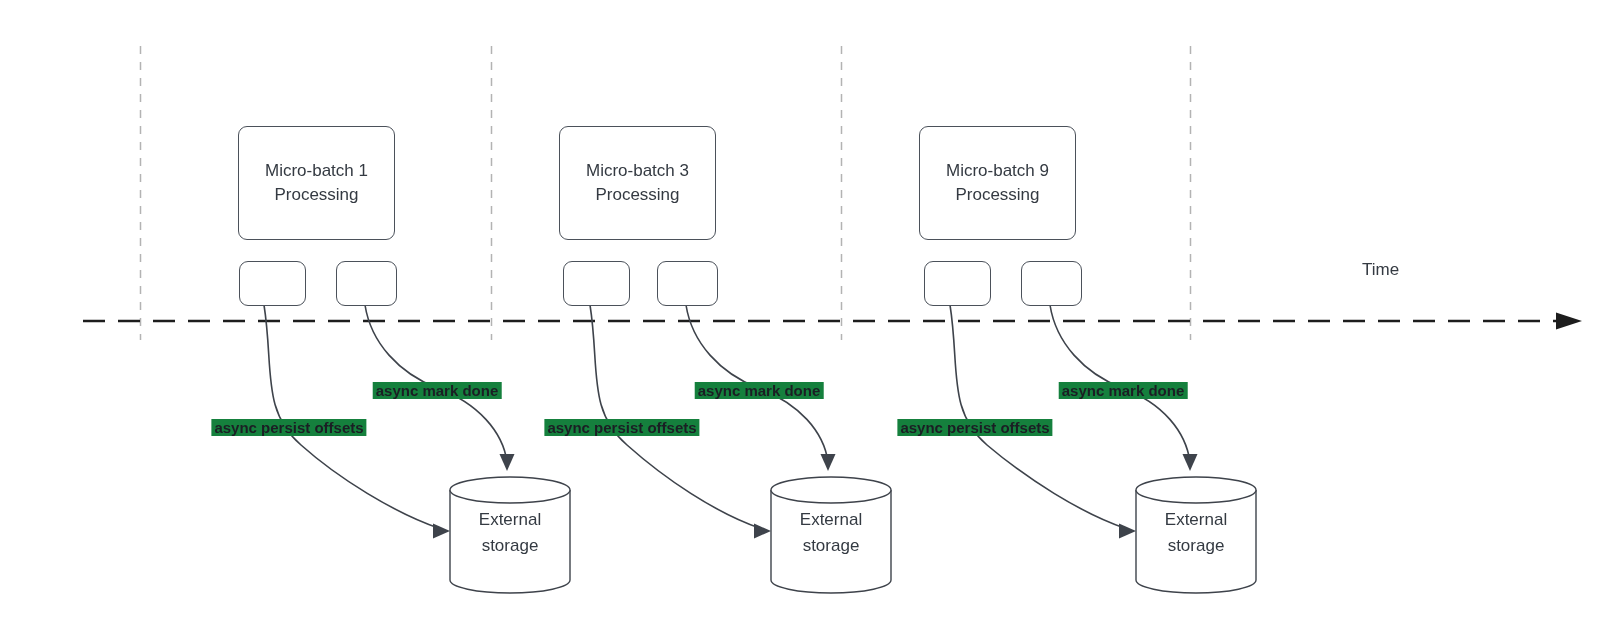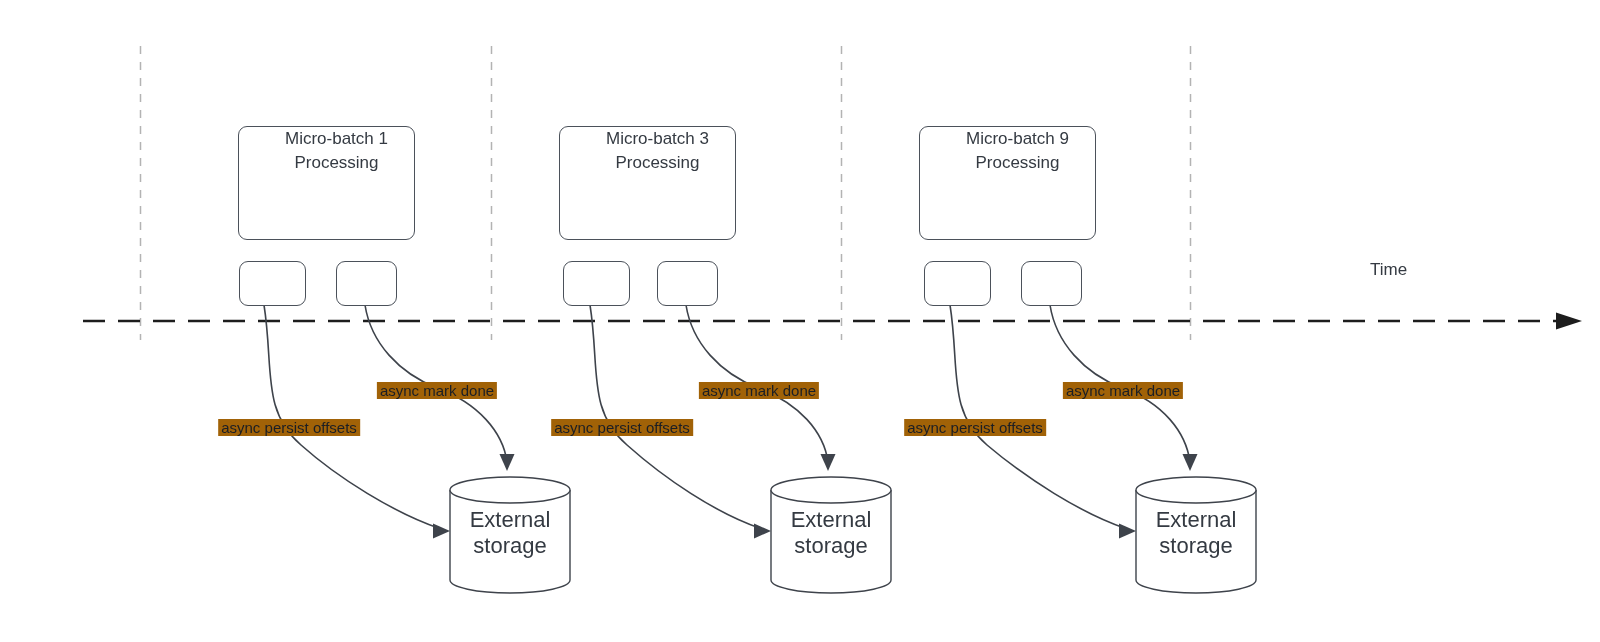--- a/index.html
+++ b/index.html
@@ -21,42 +21,42 @@
   svg.layer{position:absolute;left:0;top:0;width:1600px;height:642px;}
   .guide{stroke:var(--guide-line);stroke-width:1.5;stroke-dasharray:8 8;fill:none;}
   .axis{stroke:var(--timeline-axis);stroke-width:2.4;stroke-dasharray:22 13;fill:none;}
   .axis-head{fill:var(--timeline-axis);stroke:none;}
   .curve{stroke:var(--connector);stroke-width:1.6;fill:none;}
   .curve-head{fill:var(--connector);stroke:none;}
   .cyl{stroke:var(--connector);stroke-width:1.4;fill:#ffffff;}
   .batch-box{
     position:absolute;width:155px;height:112px;
     border:1.5px solid var(--shape-border);border-radius:9px;background:#fff;
-    display:flex;justify-content:center;
-    text-align:center;font-size:17px;line-height:24px;color:var(--shape-text);padding-left:20px;
+    display:flex;align-items:center;justify-content:center;
+    text-align:center;font-size:17px;line-height:24px;color:var(--shape-text);
   }
   .batch-box span{display:block;}
   .task-box{
     position:absolute;height:43px;
     border:1.5px solid var(--shape-border);border-radius:9px;background:#fff;
   }
   .task-left{width:65px;}
   .task-right{width:59px;}
   .arrow-label{
     position:absolute;transform:translateX(-50%);
-    font-weight:normal;font-size:15px;color:var(--label-text);
-    background:#a16207;padding:0 3px;white-space:nowrap;
+    font-weight:bold;font-size:15px;color:var(--label-text);
+    background:#15803d;padding:0 3px;white-space:nowrap;
   }
   .storage-label{
     position:absolute;width:120px;text-align:center;
-    font-size:22px;line-height:26px;color:var(--shape-text);
+    font-size:17px;line-height:26px;color:var(--shape-text);
   }
   .storage-label span{display:block;}
   .time-label{
-    position:absolute;font-size:17px;color:var(--shape-text);margin-left:8px;
+    position:absolute;font-size:17px;color:var(--shape-text);
   }
 </style>
 </head>
 <body>
 
 <div class="canvas">
 
   <svg class="layer" viewBox="0 0 1600 642">
 
     <line class="guide" x1="140.5" y1="46" x2="140.5" y2="340"></line>

